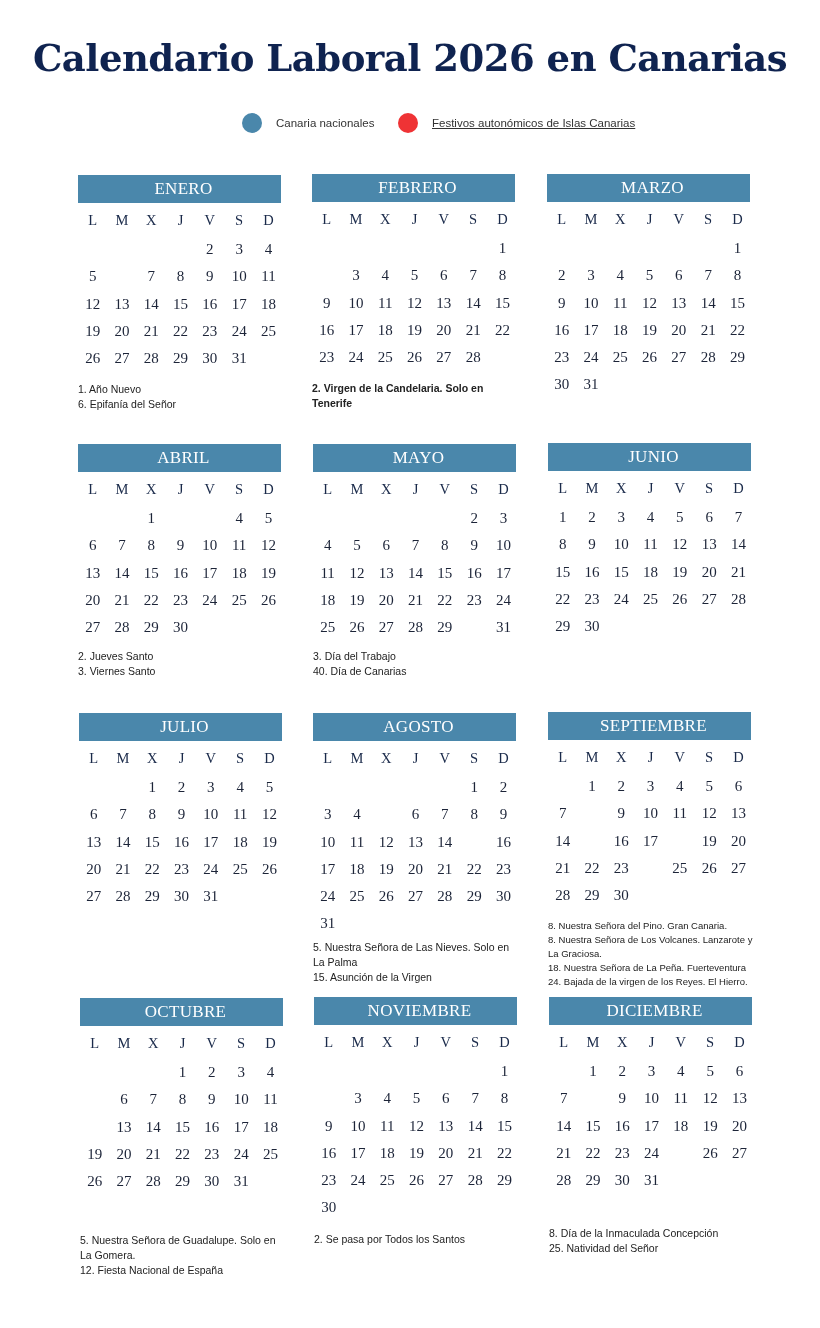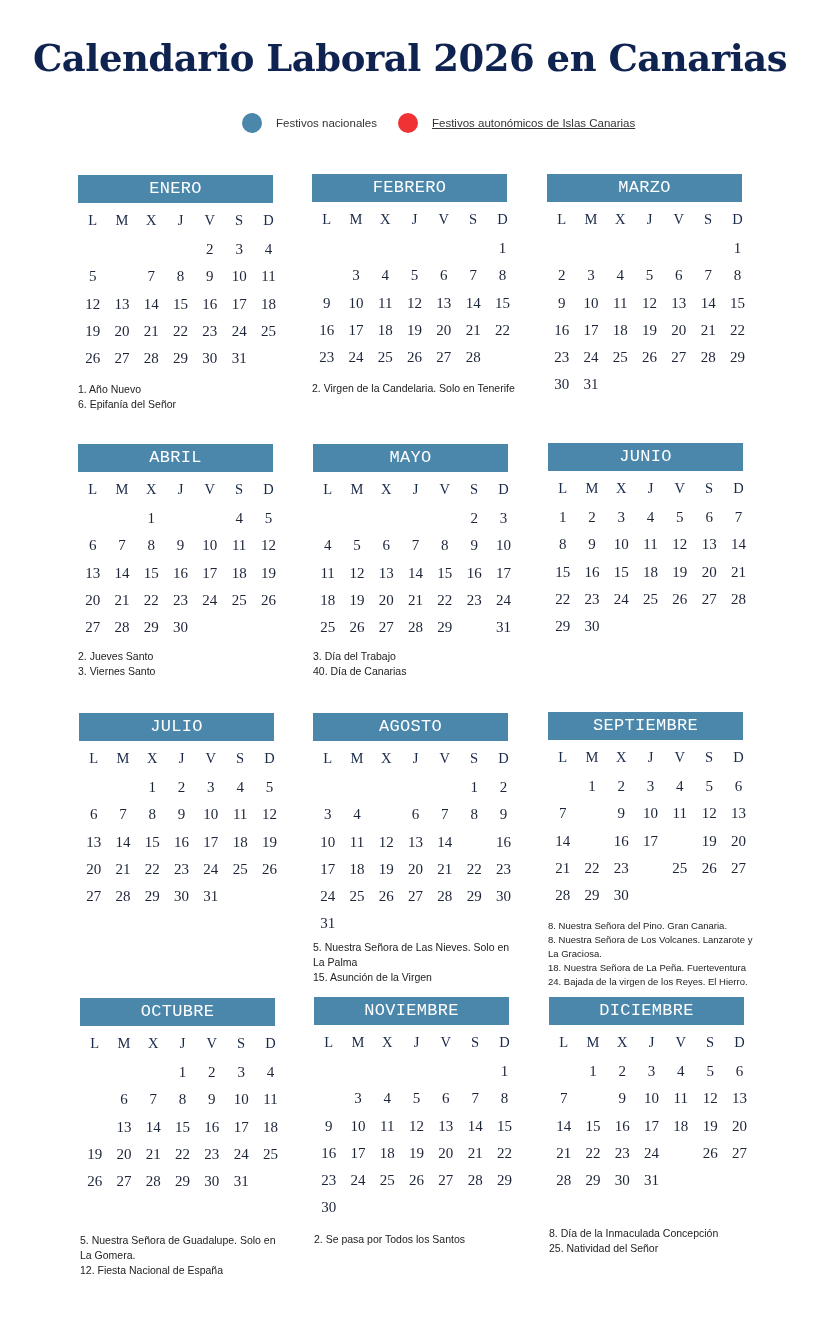--- a/index.html
+++ b/index.html
@@ -2,21 +2,21 @@
 <html><head>
 <meta charset="utf-8">
 <style>
   html, body { margin:0; padding:0; background:#ffffff; }
   body { width:820px; height:1328px; position:relative; overflow:hidden; font-family:"DejaVu Serif", serif; color:#1a2a4a; }
   .title { position:absolute; left:0; top:36px; width:820px; text-align:center; font-family:"DejaVu Serif", serif; font-weight:bold; font-size:37px; color:#0f2350; letter-spacing:-0.5px; }
   .legend { position:absolute; top:113px; left:0; width:820px; height:24px; }
   .legend-item { position:absolute; top:0; display:flex; align-items:center; font-family:"Liberation Sans", sans-serif; font-size:11.5px; color:#333; }
   .legend-dot { width:20px; height:20px; border-radius:50%; margin-right:14px; }
   .month { position:absolute; width:200px; }
-  .band { height:28px; background:#4a87ab; color:#ffffff; text-align:center; line-height:28px; font-family:Liberation Mono, monospace; font-size:17px; letter-spacing:0.3px; width:195px; }
+  .band { height:28px; background:#4a87ab; color:#ffffff; text-align:center; line-height:28px; font-family:Liberation Serif, serif; font-size:17px; letter-spacing:0.3px; width:195px;padding-left:8px; }
   .dow { display:grid; grid-template-columns:repeat(7, 29.3px); margin-top:6px; height:22px; line-height:22px; font-family:"Liberation Serif", serif; font-size:14.5px; color:#1a2a4a; }
   .dow span { text-align:center; }
   .grid { display:grid; grid-template-columns:repeat(7, 29.3px); grid-auto-rows:27.3px; margin-top:5px; }
   .day { text-align:center; font-family:"Liberation Serif", serif; font-size:15px; line-height:27px; color:#1c2438; position:relative; }
   .day.hl { color:#fff; }
   .day.hl::before { content:""; position:absolute; left:2px; right:2px; top:2px; bottom:2px; border-radius:13px; z-index:-1; }
   .day.nat::before { background:#4a87ab; }
   .day.reg::before { background:#ef3335; }
   .day.wide::before { left:-3px; right:-3px; }
   .notes { margin-top:10px; font-family:"Liberation Sans", sans-serif; font-size:10.5px; line-height:15px; color:#222; width:205px; }
@@ -24,21 +24,21 @@
   .notes.sm { font-size:9.5px; line-height:14px; width:215px; }
 </style>
 </head>
 <body>
 
 <div class="title">Calendario Laboral 2026 en Canarias</div>
 
 <div class="legend">
   <div class="legend-item" style="left:242px;">
     <span class="legend-dot" style="background:#4a87ab;"></span>
-    <span>Festivos nacionales</span>
+    <span>Canaria nacionales</span>
   </div>
   <div class="legend-item" style="left:398px;text-decoration:underline;">
     <span class="legend-dot" style="background:#ef3335;"></span>
     <span>Festivos autonómicos de Islas Canarias</span>
   </div>
 </div>
 
 <div id="months">
     <div class="month" style="left: 78px; top: 175px;">
       <div class="band">ENERO</div>
@@ -132,21 +132,21 @@
         <div class="day">20</div>
         <div class="day">21</div>
         <div class="day">22</div>
         <div class="day">23</div>
         <div class="day">24</div>
         <div class="day">25</div>
         <div class="day">26</div>
         <div class="day">27</div>
         <div class="day">28</div>
       </div>
-      <div class="notes" style="margin-top: 10px;">
+      <div class="notes" style="margin-top: 10px; font-weight: bold;">
         <div>2. Virgen de la Candelaria. Solo en Tenerife</div>
       </div>
     </div>
     <div class="month" style="left: 547px; top: 174px;">
       <div class="band">MARZO</div>
       <div class="dow">
         <span>L</span>
         <span>M</span>
         <span>X</span>
         <span>J</span>

